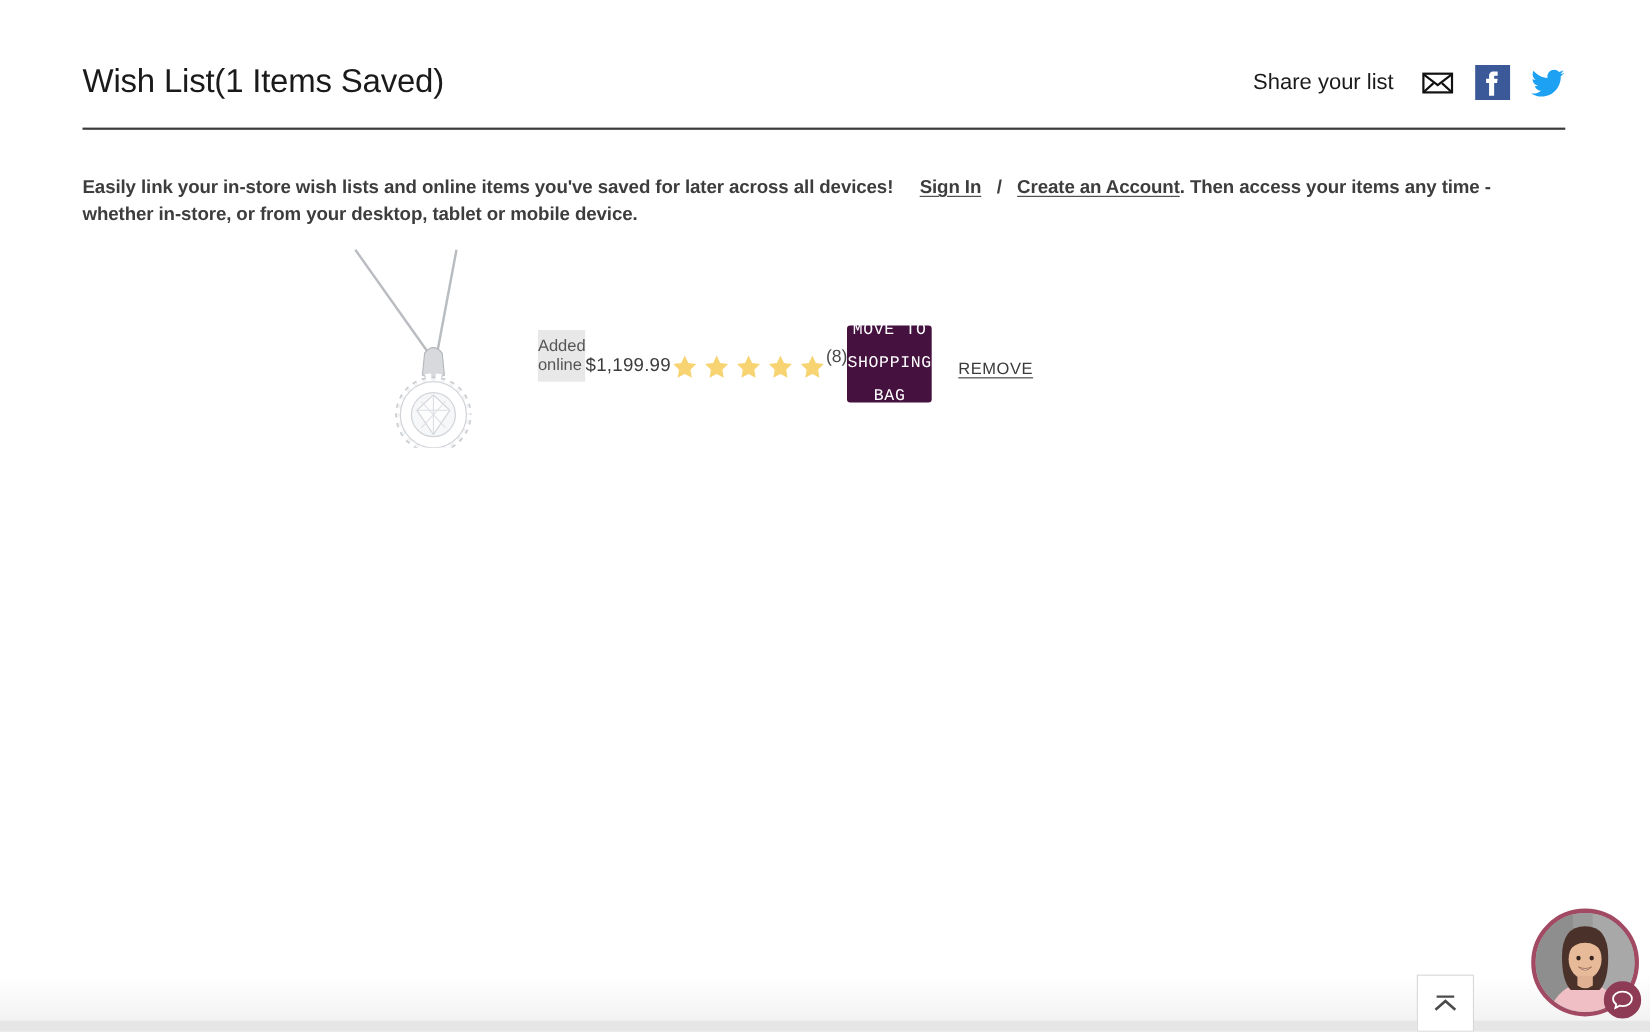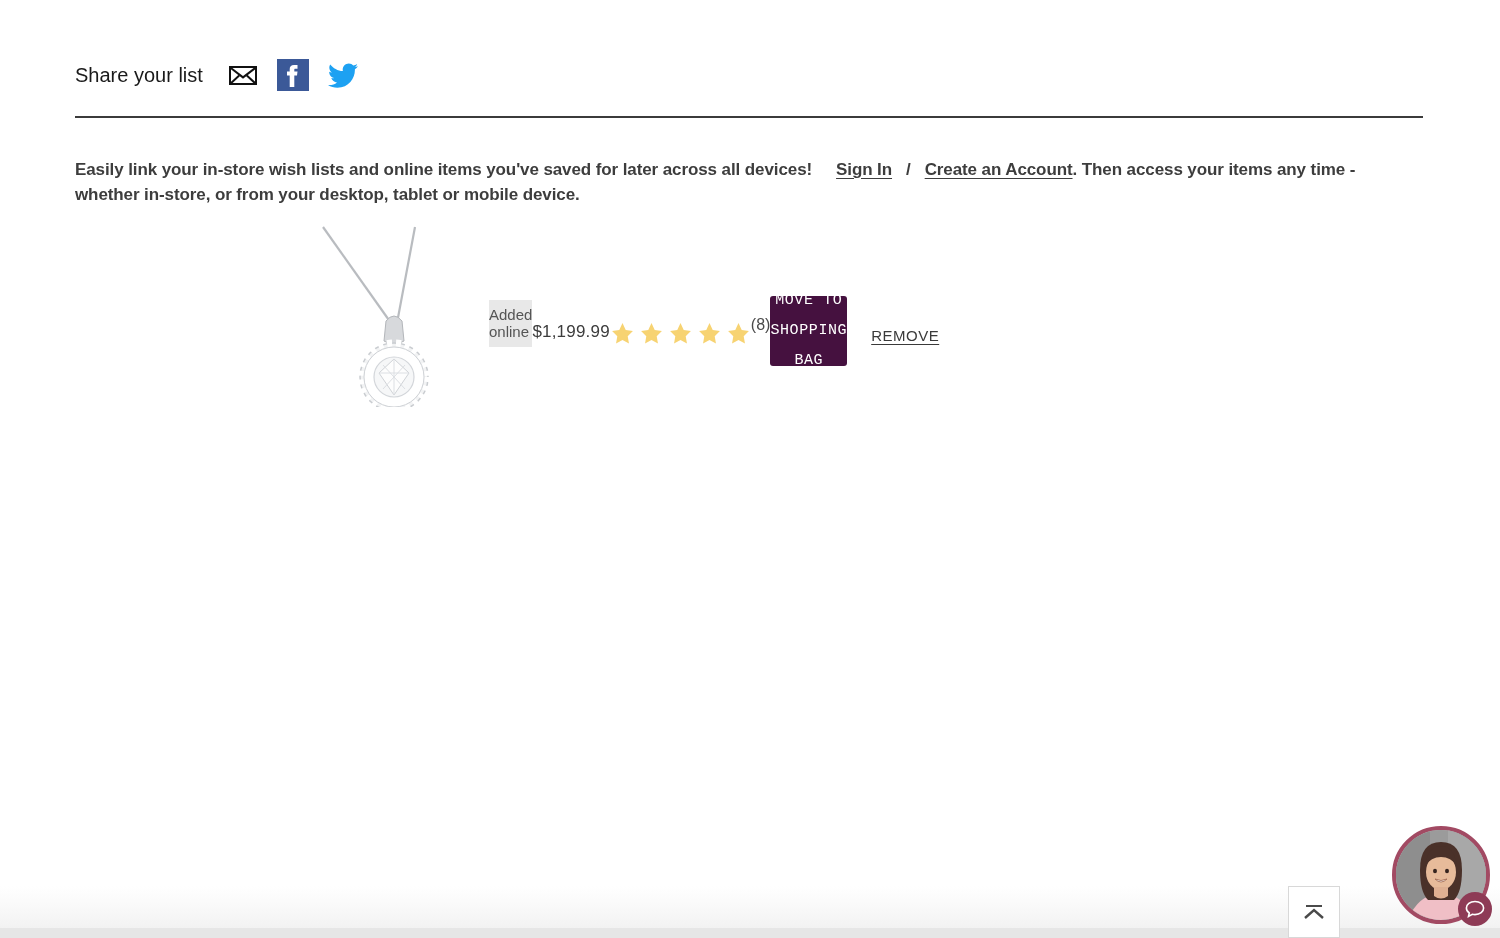--- a/index.html
+++ b/index.html
@@ -255,20 +255,21 @@
     align-items: center;
     justify-content: center;
   }
 </style>
 </head>
 <body>
 
 <div class="page">
 
   <div class="header">
+    <h1 class="page-title">Wish List(1 Items Saved)</h1>
 
     <div class="share-wrap">
       <span class="share-label">Share your list</span>
 
       <span class="share-icon icon-mail">
         <svg width="32" height="32" viewBox="0 0 32 32" aria-hidden="true">
           <rect x="3" y="8" width="26" height="17" fill="#ffffff" stroke="#111111" stroke-width="2"></rect>
           <path d="M3.5 8.8 L16 18.4 L28.5 8.8" fill="none" stroke="#111111" stroke-width="2"></path>
           <path d="M3.6 24.4 L12.2 16.6 M28.4 24.4 L19.8 16.6" fill="none" stroke="#111111" stroke-width="2"></path>
         </svg>

